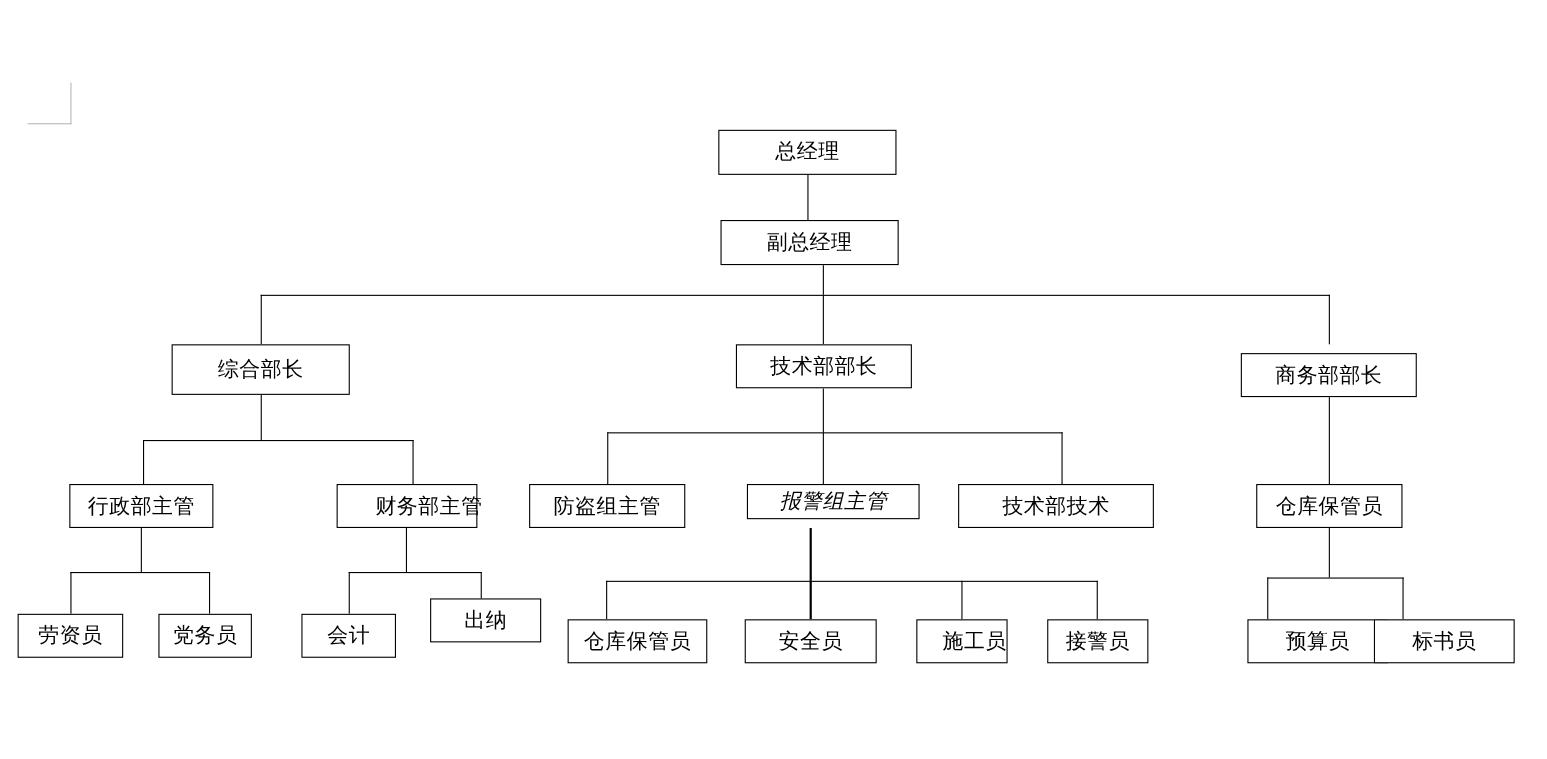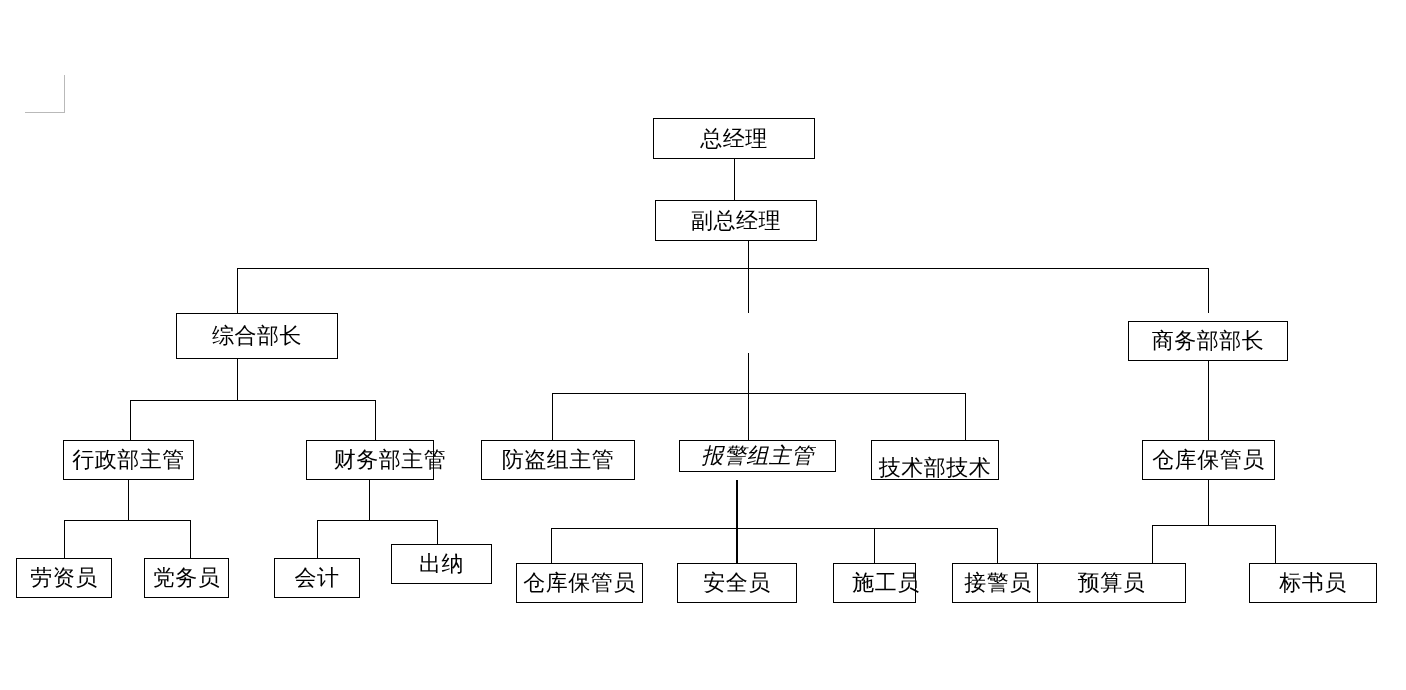--- a/index.html
+++ b/index.html
@@ -46,21 +46,21 @@
     box-sizing: border-box;
     border: 1px solid #000000;
     background: #ffffff;
     display: flex;
     align-items: center;
     justify-content: center;
     z-index: 5;
     white-space: nowrap;
   }
   .node span {
-    font-size: 22px;
+    font-size: 19px;
     line-height: 1;
     letter-spacing: 0.5px;
   }
   
   .line {
     position: absolute;
     background: #000000;
     z-index: 2;
   }
   .line.v { width: 1px; }
@@ -121,40 +121,43 @@
   <div class="line v" style="left:1275px; top:525px; height:38px;"></div>
 
   <div class="node" style="left:653px; top:118px; width:162px; height:41px;">
     <span>总经理</span>
   </div>
 
   <div class="node" style="left:655px; top:200px; width:162px; height:41px;">
     <span>副总经理</span>
   </div>
 
-  <div class="node" style="left:156px; top:313px; width:162px; height:46px;margin-left:20px;">
+  <div class="node" style="left:156px; top:313px; width:162px; height:46px;">
     <span>综合部长</span>
+  </div>
+  <div class="node" style="left:669px; top:313px; width:160px; height:40px;">
+    <span>技术部部长</span>
   </div>
   <div class="node" style="left:1128px; top:321px; width:160px; height:40px;">
     <span>商务部部长</span>
   </div>
 
   <div class="node" style="left:63px; top:440px; width:131px; height:40px;">
     <span>行政部主管</span>
   </div>
   <div class="node" style="left:306px; top:440px; width:128px; height:40px;padding-left:40px;">
     <span>财务部主管</span>
   </div>
-  <div class="node" style="left:481px; top:440px; width:154px; height:40px;">
+  <div class="node" style="left:481px; top:440px; width:142px; height:40px;">
     <span>防盗组主管</span>
   </div>
   <div class="node" style="left:679px; top:440px; width:157px; height:32px;font-style:italic;">
     <span>报警组主管</span>
   </div>
-  <div class="node" style="left:871px; top:440px; width:128px; height:40px;align-items:flex-end;">
+  <div class="node" style="left:871px; top:440px; width:178px; height:40px;">
     <span>技术部技术</span>
   </div>
   <div class="node" style="left:1142px; top:440px; width:133px; height:40px;">
     <span>仓库保管员</span>
   </div>
 
   <div class="node" style="left:16px; top:558px; width:96px; height:40px;">
     <span>劳资员</span>
   </div>
   <div class="node" style="left:144px; top:558px; width:85px; height:40px;">
@@ -171,20 +174,20 @@
   </div>
   <div class="node" style="left:677px; top:563px; width:120px; height:40px;text-align:right;">
     <span>安全员</span>
   </div>
   <div class="node" style="left:833px; top:563px; width:83px; height:40px;padding-left:23px;">
     <span>施工员</span>
   </div>
   <div class="node" style="left:952px; top:563px; width:92px; height:40px;">
     <span>接警员</span>
   </div>
-  <div class="node" style="left:1037px; top:563px; width:149px; height:40px;">
+  <div class="node" style="left:1134px; top:563px; width:128px; height:40px;">
     <span>预算员</span>
   </div>
   <div class="node" style="left:1249px; top:563px; width:128px; height:40px;">
     <span>标书员</span>
   </div>
 
 </div>
 
 </body></html>

